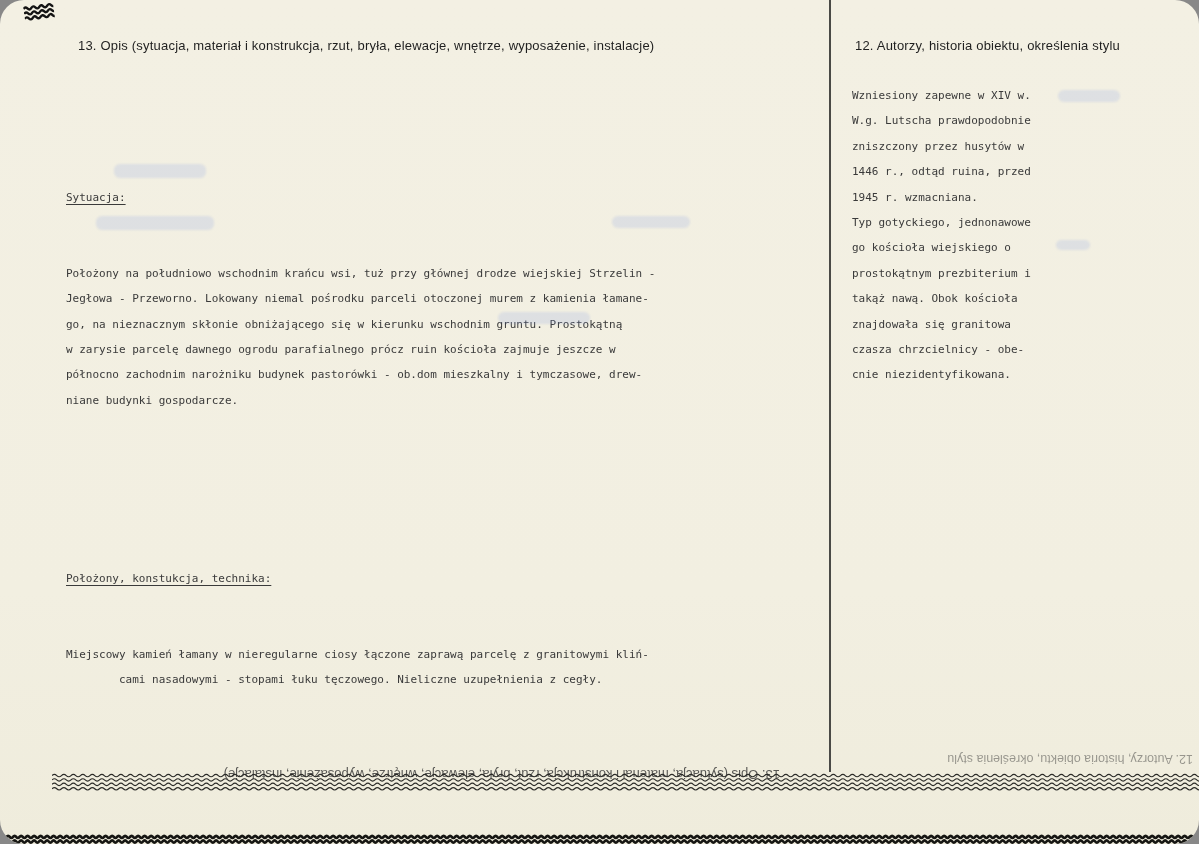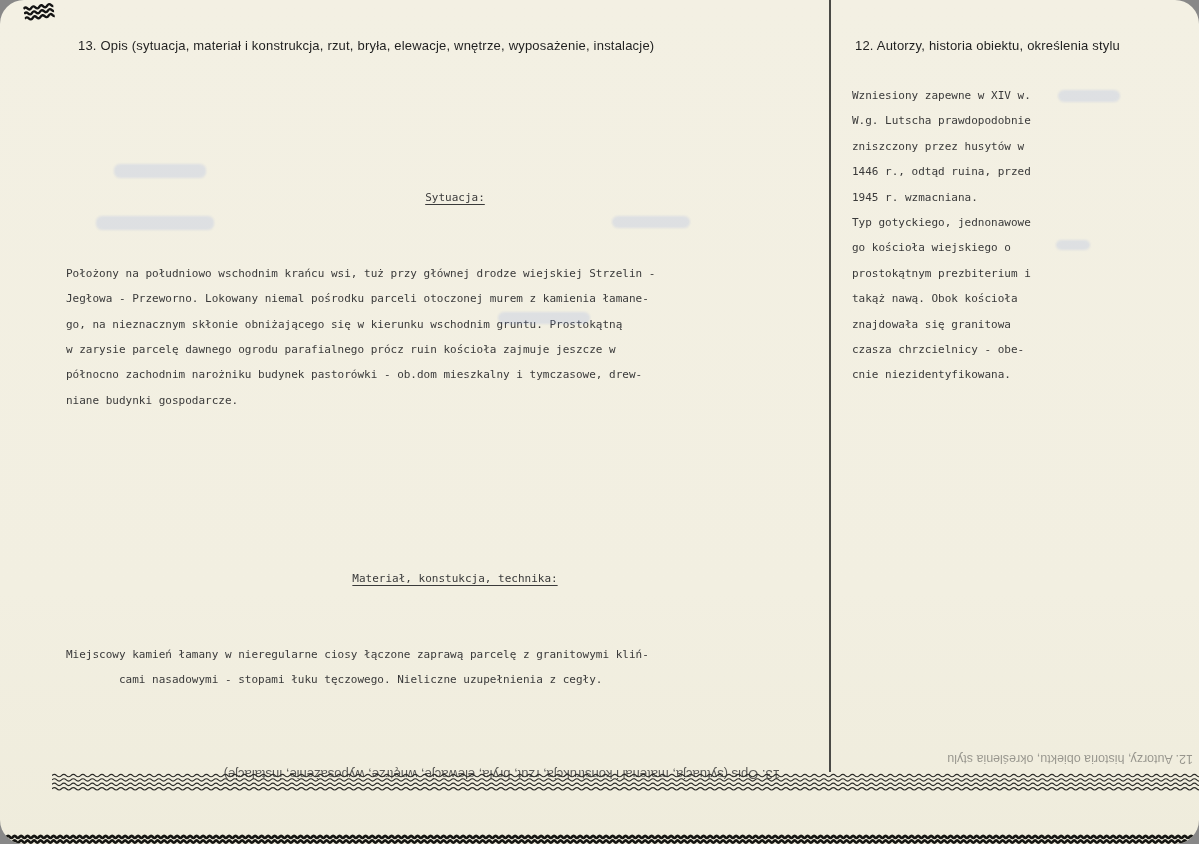--- a/index.html
+++ b/index.html
@@ -43,21 +43,20 @@
   }
   .right-col{
     position:absolute;
     left:852px;top:83px;
     width:335px;
   }
   .sec-h{
     text-decoration:underline;
     text-underline-offset:3px;
     text-decoration-thickness:1px;
-    text-align:center;
   }
   .smudge{
     position:absolute;
     background:rgba(110,145,230,.16);
     border-radius:6px;
     filter:blur(1px);
     pointer-events:none;
   }
   .mirrored{
     position:absolute;
@@ -93,21 +92,21 @@
     <div class="sec">
       <div class="sec-h">Sytuacja:</div>
       <div class="sec-b">Położony na południowo wschodnim krańcu wsi, tuż przy głównej drodze wiejskiej Strzelin -
 Jegłowa - Przeworno. Lokowany niemal pośrodku parceli otoczonej murem z kamienia łamane-
 go, na nieznacznym skłonie obniżającego się w kierunku wschodnim gruntu. Prostokątną
 w zarysie parcelę dawnego ogrodu parafialnego prócz ruin kościoła zajmuje jeszcze w
 północno zachodnim narożniku budynek pastorówki - ob.dom mieszkalny i tymczasowe, drew-
 niane budynki gospodarcze.</div>
     </div>
     <div class="sec">
-      <div class="sec-h">Materiał, konstukcja, technika:</div>
+      <div class="sec-h">Położony, konstukcja, technika:</div>
       <div class="sec-b">Miejscowy kamień łamany w nieregularne ciosy łączone zaprawą parcelę z granitowymi kliń-
         cami nasadowymi - stopami łuku tęczowego. Nieliczne uzupełnienia z cegły.</div>
     </div>
     <div class="sec">
       
       
     </div>
     
     
   </div>

